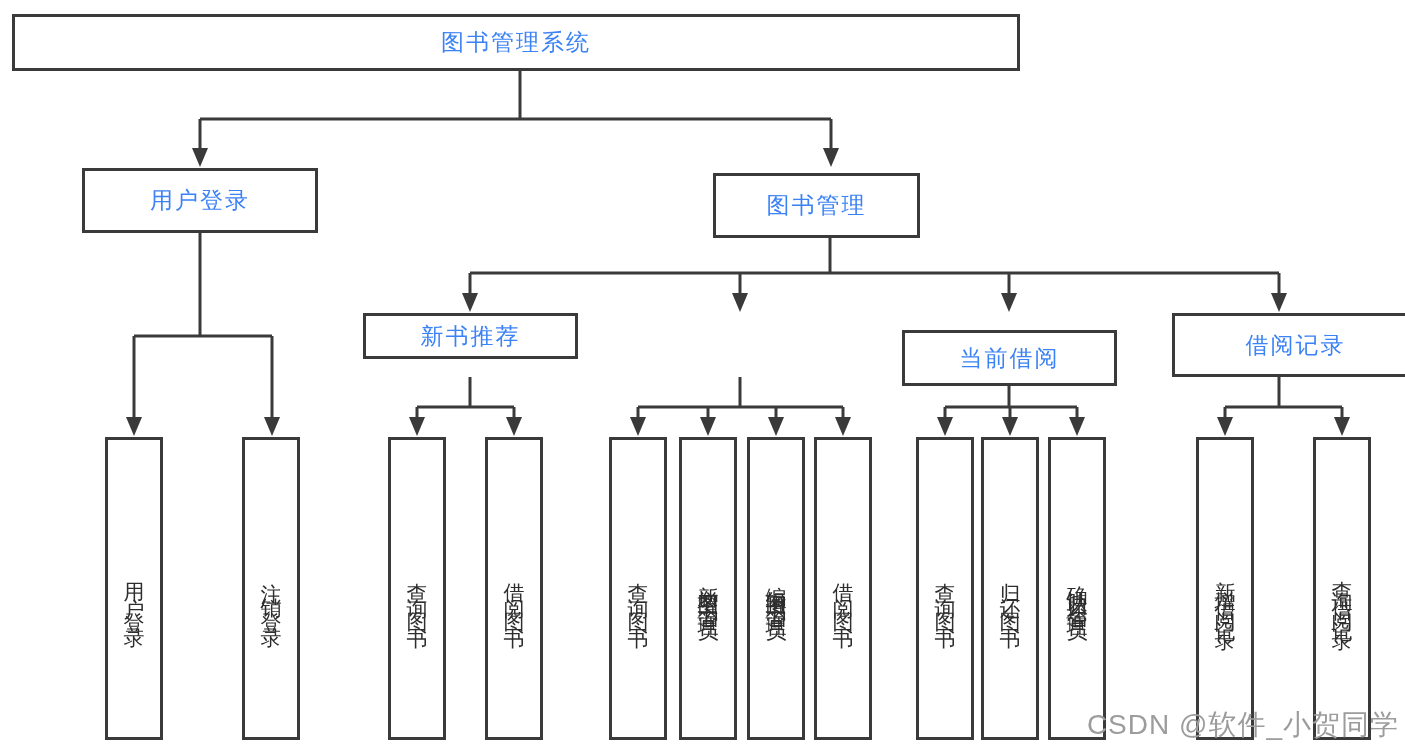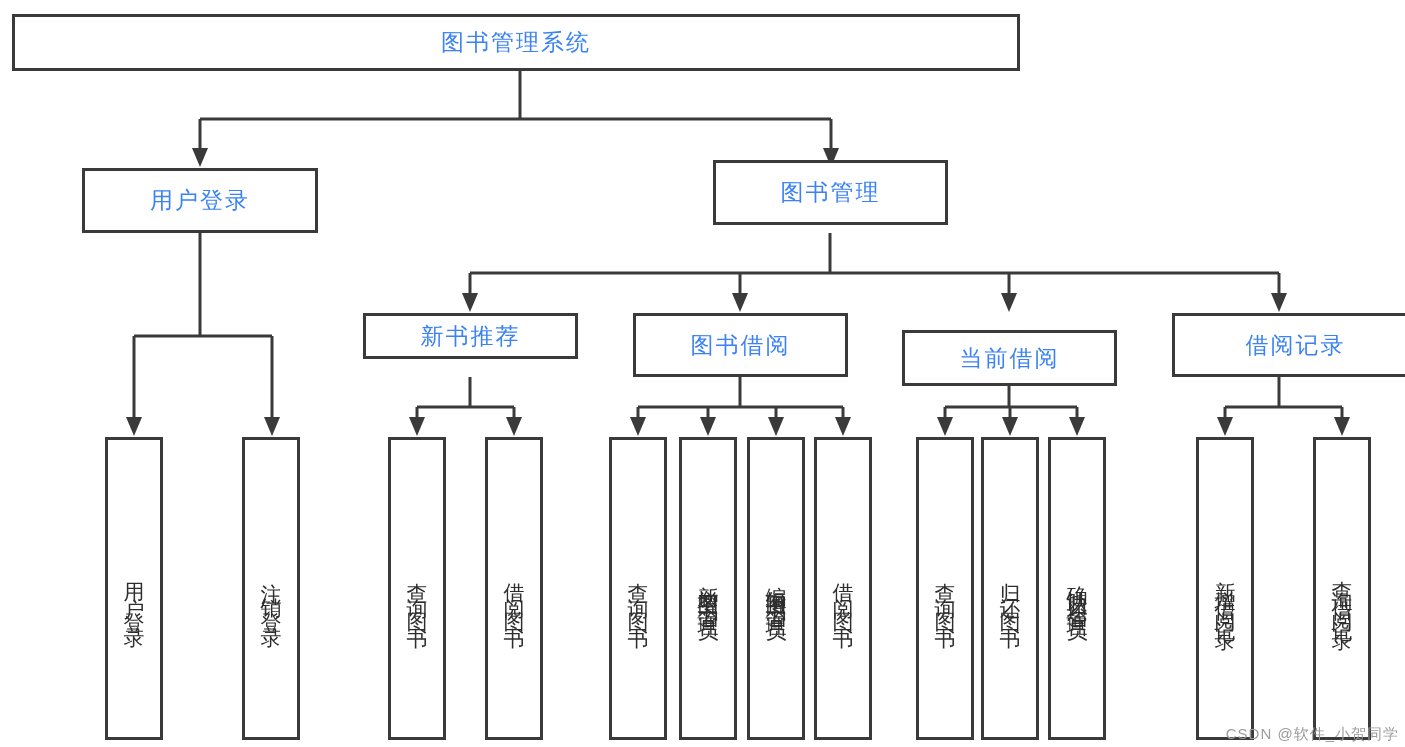--- a/index.html
+++ b/index.html
@@ -15,21 +15,21 @@
     position:absolute;
     box-sizing:border-box;
     background:#ffffff;
     border:3px solid #3a3a3a;
     display:flex;align-items:center;justify-content:center;
     color:#3b82f6;
   }
   .h-node{font-size:23px;letter-spacing:2px;white-space:nowrap;}
   #root-node{left:12px;top:14px;width:1008px;height:57px;}
   #node-user-login{left:82px;top:168px;width:236px;height:65px;}
-  #node-book-management{left:713px;top:160px;width:235px;height:65px;}
+  #node-book-management{left:713px;top:173px;width:207px;height:65px;}
   #node-new-book-recommend{left:363px;top:313px;width:215px;height:46px;}
   #node-book-borrow{left:633px;top:313px;width:215px;height:64px;}
   #node-current-borrow{left:902px;top:330px;width:215px;height:56px;}
   #node-borrow-records{left:1172px;top:313px;width:247px;height:64px;}
   .leaf{
     position:absolute;top:437px;height:303px;width:58px;
     box-sizing:border-box;
     background:#ffffff;border:3px solid #3a3a3a;
     display:flex;align-items:center;justify-content:center;
     color:#2d2d2d;
@@ -44,21 +44,21 @@
   .ls-md span{letter-spacing:10px;padding-top:10px;}
   .ls-sm span{letter-spacing:5px;padding-top:5px;}
   #lf1{left:105px;}  #lf2{left:242px;}
   #lf3{left:388px;}  #lf4{left:485px;}
   #lf5{left:609px;}  #lf6{left:679px;}
   #lf7{left:747px;}  #lf8{left:814px;}
   #lf9{left:916px;}  #lf10{left:981px;}
   #lf11{left:1048px;height:303px;} #lf12{left:1196px;} #lf13{left:1313px;}
   #watermark{
     position:absolute;right:6px;bottom:3px;
-    font-size:15px;color:#9c9c9c;
+    font-size:28px;color:#9c9c9c;
     letter-spacing:1px;white-space:nowrap;
     z-index:5;
   }
 </style>
 </head>
 <body>
 
 <div id="canvas">
 
   <svg id="connectors" viewBox="0 0 1405 747" xmlns="http://www.w3.org/2000/svg">
@@ -134,23 +134,20 @@
   <div class="node h-node" id="node-user-login">
     <span>用户登录</span>
   </div>
   <div class="node h-node" id="node-book-management">
     <span>图书管理</span>
   </div>
 
   <div class="node h-node" id="node-new-book-recommend">
     <span>新书推荐</span>
   </div>
-  <div class="node h-node" id="node-book-borrow">
-    <span>图书借阅</span>
-  </div>
   <div class="node h-node" id="node-current-borrow">
     <span>当前借阅</span>
   </div>
   <div class="node h-node" id="node-borrow-records">
     <span>借阅记录</span>
   </div>
 
   <div class="leaf ls-lg" id="lf1">
     <span>用户登录</span>
   </div>

